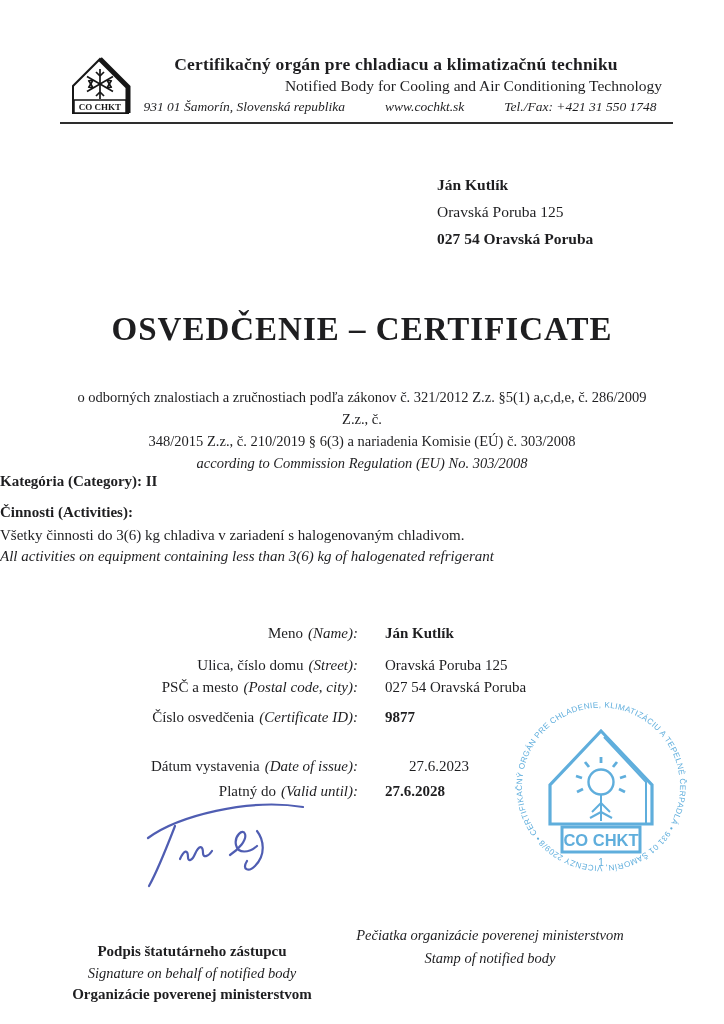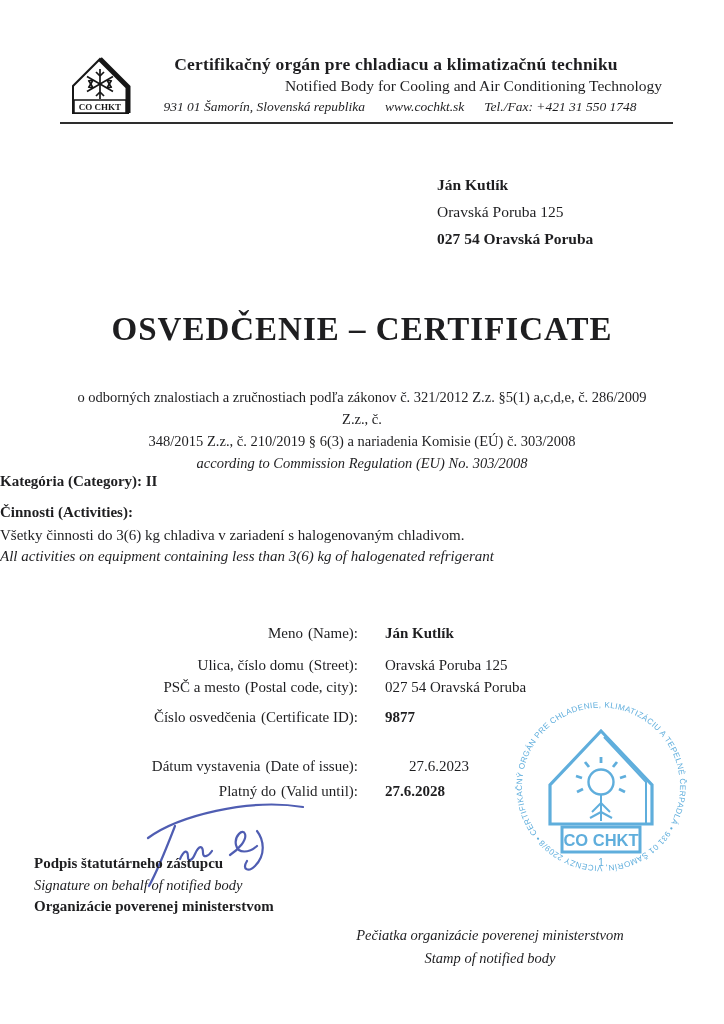--- a/index.html
+++ b/index.html
@@ -12,21 +12,21 @@
     color:#1e1e20;
     overflow:hidden;
   }
 
   
   .header { position:absolute; top:54px; left:60px; width:612px; }
   .logo-wrap { position:absolute; left:6px; top:2px; width:68px; height:64px; }
   .header-text { text-align:center; padding-left:70px; padding-right:10px; }
   .org-name { font-weight:bold; font-size:17.5px; letter-spacing:.2px; }
   .org-name-en { font-size:15.5px; margin-top:2px;text-align:right; }
-  .org-meta { display:flex; justify-content:center; gap:20px; margin-top:4px;
+  .org-meta { display:flex; justify-content:center; gap:40px; margin-top:4px;
               font-style:italic; font-size:13.5px; white-space:nowrap;padding-left:8px; }
   .header-rule { position:absolute; top:122px; left:60px; width:613px;
                  border-top:2px solid #2e2e2e; }
 
   
   .recipient { position:absolute; left:437px; top:171px; font-size:15.5px; line-height:27px; }
   .bold { font-weight:bold; }
 
   
   .cert-title { position:absolute; top:311px; left:0; width:100%;
@@ -40,38 +40,38 @@
   
   .category { position:absolute; top:471px; left:0; width:100%; text-align:left;
               font-size:15px; line-height:21px; }
   .category .cat-line { font-weight:bold; margin-bottom:10px; }
   .category .act-head { font-weight:bold; margin-bottom:2px; }
 
   
   .fields { position:absolute; top:624px; left:0; width:724px; font-size:15px; }
   .frow { display:flex; line-height:19px; }
   .flabel { width:358px; text-align:right; white-space:nowrap; }
-  .lbl-en { margin-left:5px;text-align:center; }
+  .lbl-en { font-style:italic; margin-left:5px;text-align:center; }
   .fvalue { margin-left:27px; white-space:nowrap; }
   .gap-s { margin-bottom:3px; }
   .gap-m { margin-bottom:11px; }
   .gap-l { margin-bottom:13px; }
   .gap-xl { margin-bottom:30px; }
   .gap-xs { margin-bottom:6px;gap:24px; }
 
   
   .signature { position:absolute; left:110px; top:782px; width:240px; height:120px; }
 
   
   .stamp { position:absolute; left:505px; top:690px; width:192px; height:192px; opacity:.88; }
   .stamp text { font-family:"Liberation Sans", sans-serif; }
 
   
-  .footer-left { position:absolute; left:34px; top:853px; width:316px;
-                 text-align:left; line-height:21.5px; }
+  .footer-left { position:absolute; left:34px; top:941px; width:316px;
+                 text-align:center; line-height:21.5px; }
   .footer-left .l1, .footer-left .l3 { font-weight:bold; font-size:15px; }
   .footer-left .l2 { font-style:italic; font-size:14.5px; }
   .footer-right { position:absolute; right:54px; top:916px; width:360px;
                   text-align:center; font-style:italic; font-size:14.5px; line-height:23px;margin-top:8px; }
 </style>
 </head>
 <body>
 
 <div class="page">
 

